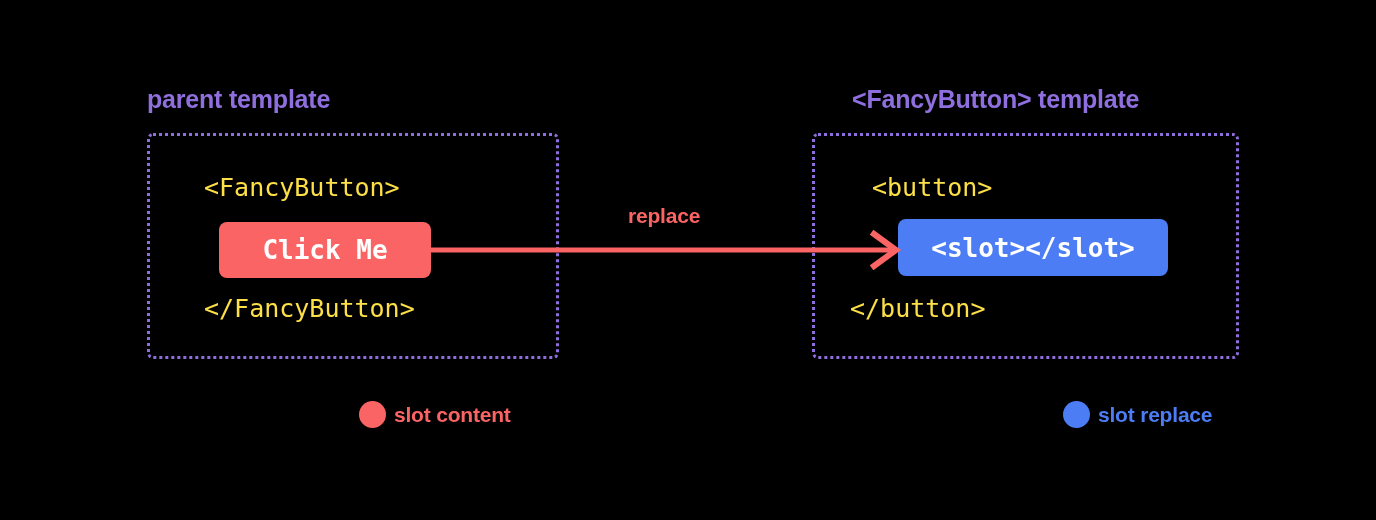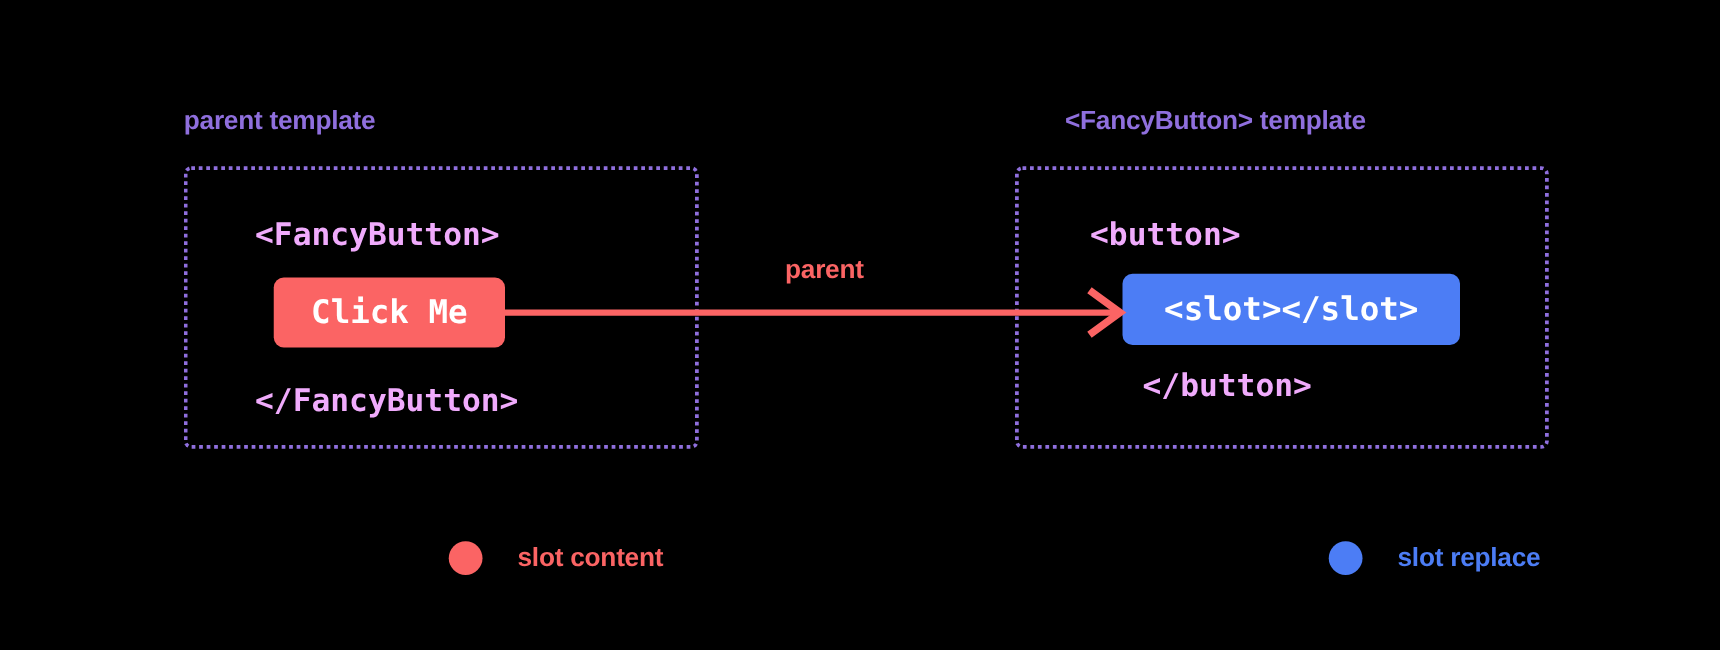--- a/index.html
+++ b/index.html
@@ -18,21 +18,21 @@
     height: 520px;
     background: #000000;
     overflow: hidden;
   }
 
   
   .panel-caption {
     position: absolute;
     font-family: "Liberation Sans", sans-serif;
     font-weight: bold;
-    font-size: 21px;
+    font-size: 25px;
     letter-spacing: -0.2px;
     color: #8f6fdd;
     white-space: nowrap;
   }
   #caption-left  { left: 147px; top: 85px; }
   #caption-right { left: 812px; top: 85px; margin-left: 40px; }
 
   
   .panel-box {
     position: absolute;
@@ -40,47 +40,47 @@
     border-radius: 6px;
     box-sizing: border-box;
   }
   #panel-left  { left: 147px; top: 133px; width: 412px; height: 226px; }
   #panel-right { left: 812px; top: 133px; width: 427px; height: 226px; }
 
   
   .code-line {
     position: absolute;
     font-family: "DejaVu Sans Mono", "Liberation Mono", monospace;
-    font-weight: bold;
+    font-weight: normal;
     font-size: 25px;
-    color: #f0abfc;
+    color: #fde047;
     white-space: pre;
     letter-spacing: 0px;
   }
   #code-open-fancybutton  { left: 204px; top: 173px; }
-  #code-close-fancybutton { left: 204px; top: 306px; }
+  #code-close-fancybutton { left: 204px; top: 294px; }
   #code-open-button       { left: 872px; top: 173px; }
-  #code-close-button      { left: 914px; top: 294px; text-align: right; }
+  #code-close-button      { left: 850px; top: 294px; text-align: right; }
 
   
   .chip {
     position: absolute;
     display: flex;
     align-items: center;
     justify-content: center;
     border-radius: 8px;
     font-family: "DejaVu Sans Mono", "Liberation Mono", monospace;
     font-weight: bold;
     font-size: 26px;
     color: #ffffff;
     white-space: pre;
     box-sizing: border-box;
   }
   #chip-slot-content {
-    left: 219px; top: 222px; width: 185px; height: 56px;
+    left: 219px; top: 222px; width: 212px; height: 56px;
     background: #fb6464;
   }
   #chip-slot-outlet {
     left: 898px; top: 219px; width: 270px; height: 57px;
     background: #4c7df5;
   }
 
   
   #arrow-layer {
     position: absolute;
@@ -97,22 +97,21 @@
     color: #fb6464;
     white-space: nowrap;
     letter-spacing: -0.2px;
   }
 
   
   .legend-item {
     position: absolute;
     display: flex;
     align-items: center;
-    gap: 28px;
-    margin-top: 32px;
+    gap: 8px;
   }
   #legend-slot-content { left: 359px; top: 401px; }
   #legend-slot-outlet  { left: 1063px; top: 401px; }
   .legend-dot {
     width: 27px;
     height: 27px;
     border-radius: 50%;
     flex: 0 0 auto;
   }
   .legend-dot.red  { background: #fb6464; }
@@ -150,21 +149,21 @@
 
   <div id="chip-slot-outlet" class="chip">&lt;slot&gt;&lt;/slot&gt;</div>
 
   <div id="code-close-button" class="code-line">&lt;/button&gt;</div>
 
   <svg id="arrow-layer" viewBox="0 0 1376 520" xmlns="http://www.w3.org/2000/svg">
     <line x1="404" y1="250" x2="893" y2="250" stroke="#fb6464" stroke-width="5"></line>
     <polyline points="874,234 896,250 874,266" fill="none" stroke="#fb6464" stroke-width="6" stroke-linecap="square" stroke-linejoin="miter"></polyline>
   </svg>
 
-  <div id="arrow-label">parent</div>
+  <div id="arrow-label">replace</div>
 
   <div id="legend-slot-content" class="legend-item">
     <span class="legend-dot red"></span>
     <span class="legend-label red">slot content</span>
   </div>
 
   <div id="legend-slot-outlet" class="legend-item">
     <span class="legend-dot blue"></span>
     <span class="legend-label blue">slot replace</span>
   </div>

